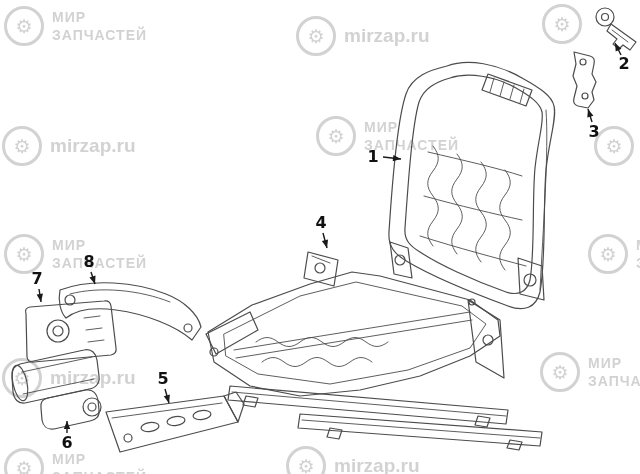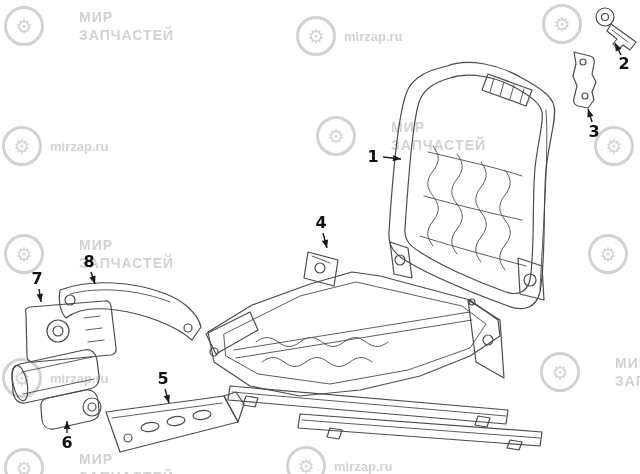--- a/index.html
+++ b/index.html
@@ -20,24 +20,24 @@
   }
   .wm-gear{
     width:34px;height:34px;
     border:3px solid var(--wm-color,#d2d2d2);
     border-radius:50%;
     display:flex;align-items:center;justify-content:center;
     font-size:19px;line-height:1;flex:0 0 auto;
   }
   .wm-brand-text{
     font-weight:bold;font-size:14px;letter-spacing:1px;
-    line-height:1.3;white-space:nowrap;margin-left:27px;
+    line-height:1.3;white-space:nowrap;
   }
   .wm-url-text{
-    font-weight:bold;font-size:13px;white-space:nowrap;
+    font-weight:bold;font-size:19px;white-space:nowrap;
   }
   .part{
     fill:none;
     stroke:var(--line-color,#4c4c4c);
     stroke-width:1.2;
     stroke-linejoin:round;
     stroke-linecap:round;
   }
   .thin{stroke-width:0.9;}
   .callout-line{stroke:#1a1a1a;stroke-width:1.4;}

